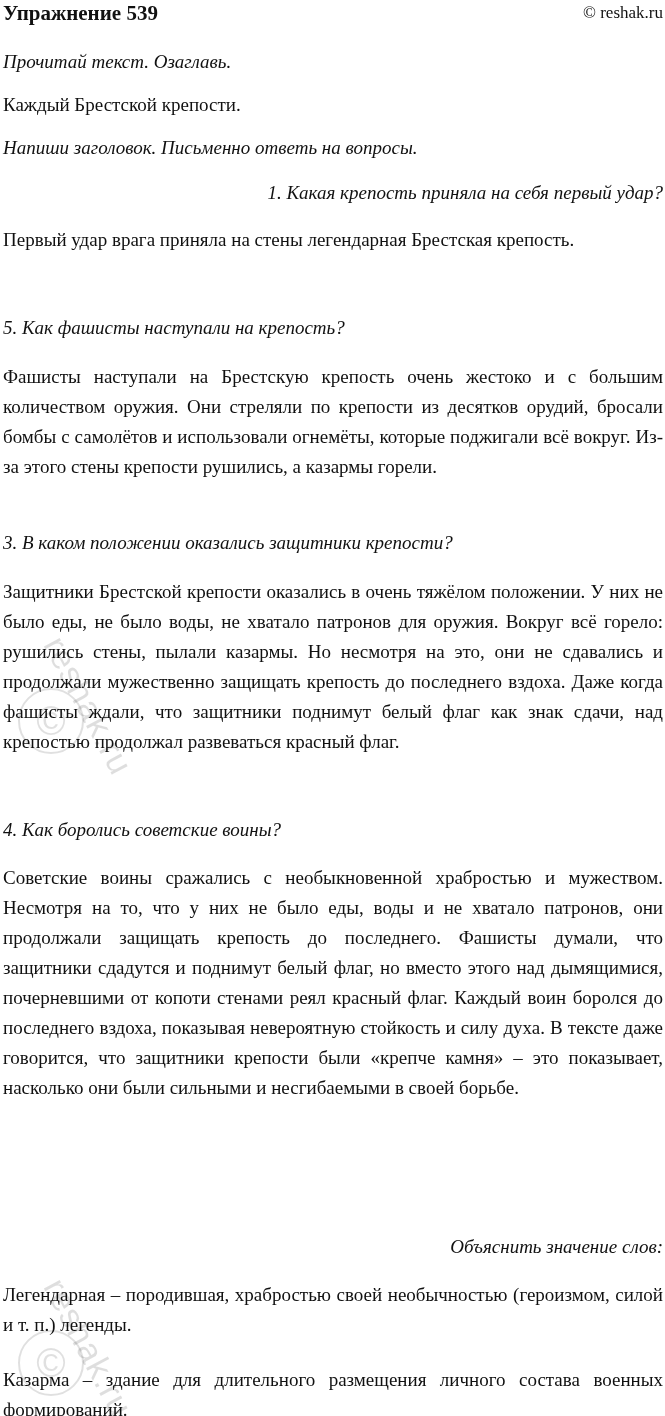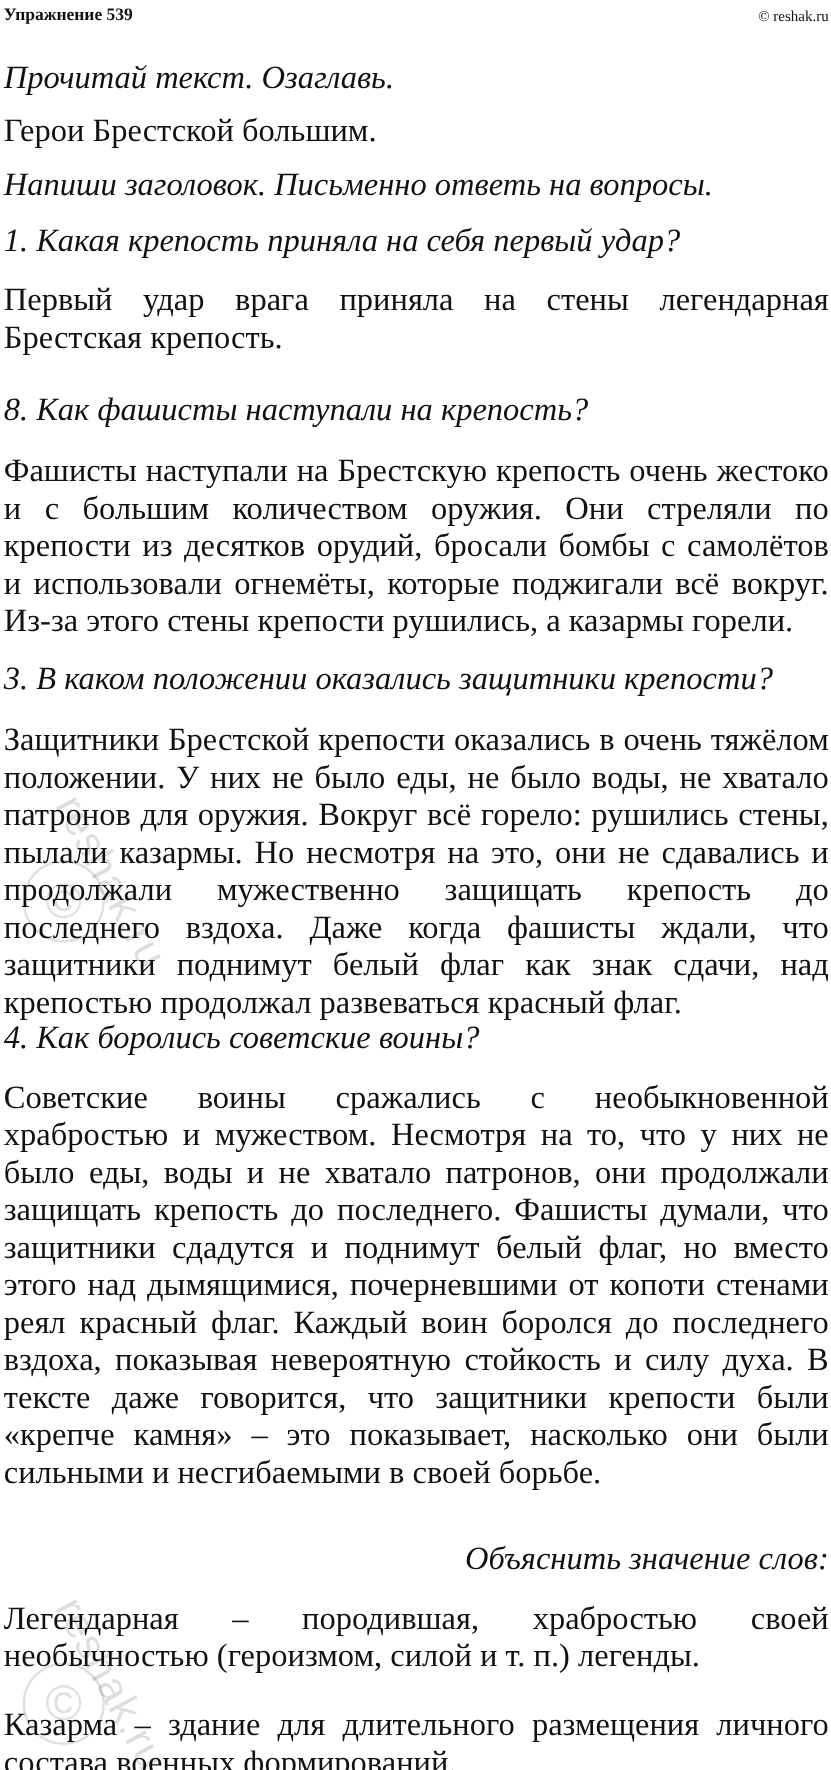--- a/index.html
+++ b/index.html
@@ -2,23 +2,23 @@
 <html><head>
 <meta charset="utf-8">
 <style>
   html, body { margin: 0; padding: 0; background: #ffffff; }
   body {
     width: 665px; height: 1416px; overflow: hidden; position: relative;
     font-family: "Liberation Serif", serif; color: #111111;
   }
   .page { position: absolute; left: 3px; top: 0; width: 660px; }
   .header { position: absolute; top: 0; left: 0; width: 660px; height: 30px; }
-  .title { position: absolute; left: 0; top: 0; font-weight: bold; font-size: 14px; line-height: 26px; }
-  .copyright { position: absolute; right: 0; top: 0; font-size: 12px; line-height: 26px; }
-  .blk { position: absolute; left: 0; width: 660px; font-size: 26px; line-height: 30px; margin: 0; }
+  .title { position: absolute; left: 0; top: 0; font-weight: bold; font-size: 21px; line-height: 26px; }
+  .copyright { position: absolute; right: 0; top: 0; font-size: 17px; line-height: 26px; }
+  .blk { position: absolute; left: 0; width: 660px; font-size: 19px; line-height: 30px; margin: 0; }
   .it { font-style: italic; }
   .just { text-align: justify; text-align-last: left; }
   .watermark {
     position: absolute; pointer-events: none; color: rgba(0,0,0,0.13);
     font-family: "Liberation Sans", sans-serif;
   }
   .wm-circle {
     position: absolute; border: 2px solid rgba(0,0,0,0.12); border-radius: 50%;
     display: flex; align-items: center; justify-content: center;
     font-size: 40px; color: rgba(0,0,0,0.12);
@@ -28,27 +28,27 @@
 </head>
 <body>
 
 <div class="page">
   <div class="header">
     <div class="title">Упражнение 539</div>
     <div class="copyright">© reshak.ru</div>
   </div>
 
   <p class="blk it" style="top:47px;">Прочитай текст. Озаглавь.</p>
-  <p class="blk" style="top:90px;">Герои Брестской большим.</p>
+  <p class="blk" style="top:90px;">Каждый Брестской крепости.</p>
   <p class="blk it" style="top:133px;">Напиши заголовок. Письменно ответь на вопросы.</p>
 
-  <p class="blk it" style="top:178px;">1. Какая крепость приняла на себя первый удар?</p>
+  <p class="blk it" style="top:178px;text-align:right;">1. Какая крепость приняла на себя первый удар?</p>
   <p class="blk just" style="top:225px;">Первый удар врага приняла на стены легендарная Брестская крепость.</p>
 
-  <p class="blk it" style="top:313px;">8. Как фашисты наступали на крепость?</p>
+  <p class="blk it" style="top:313px;">5. Как фашисты наступали на крепость?</p>
   <p class="blk just" style="top:362px;">Фашисты наступали на Брестскую крепость очень жестоко и с большим количеством оружия. Они стреляли по крепости из десятков орудий, бросали бомбы с самолётов и использовали огнемёты, которые поджигали всё вокруг. Из-за этого стены крепости рушились, а казармы горели.</p>
 
   <p class="blk it" style="top:528px;">3. В каком положении оказались защитники крепости?</p>
   <p class="blk just" style="top:577px;">Защитники Брестской крепости оказались в очень тяжёлом положении. У них не было еды, не было воды, не хватало патронов для оружия. Вокруг всё горело: рушились стены, пылали казармы. Но несмотря на это, они не сдавались и продолжали мужественно защищать крепость до последнего вздоха. Даже когда фашисты ждали, что защитники поднимут белый флаг как знак сдачи, над крепостью продолжал развеваться красный флаг.</p>
 
   <p class="blk it" style="top:815px;">4. Как боролись советские воины?</p>
   <p class="blk just" style="top:863px;">Советские воины сражались с необыкновенной храбростью и мужеством. Несмотря на то, что у них не было еды, воды и не хватало патронов, они продолжали защищать крепость до последнего. Фашисты думали, что защитники сдадутся и поднимут белый флаг, но вместо этого над дымящимися, почерневшими от копоти стенами реял красный флаг. Каждый воин боролся до последнего вздоха, показывая невероятную стойкость и силу духа. В тексте даже говорится, что защитники крепости были «крепче камня» – это показывает, насколько они были сильными и несгибаемыми в своей борьбе.</p>
 
   <p class="blk it" style="top:1232px;text-align:right;">Объяснить значение слов:</p>
   <p class="blk just" style="top:1280px;">Легендарная – породившая, храбростью своей необычностью (героизмом, силой и т. п.) легенды.</p>

